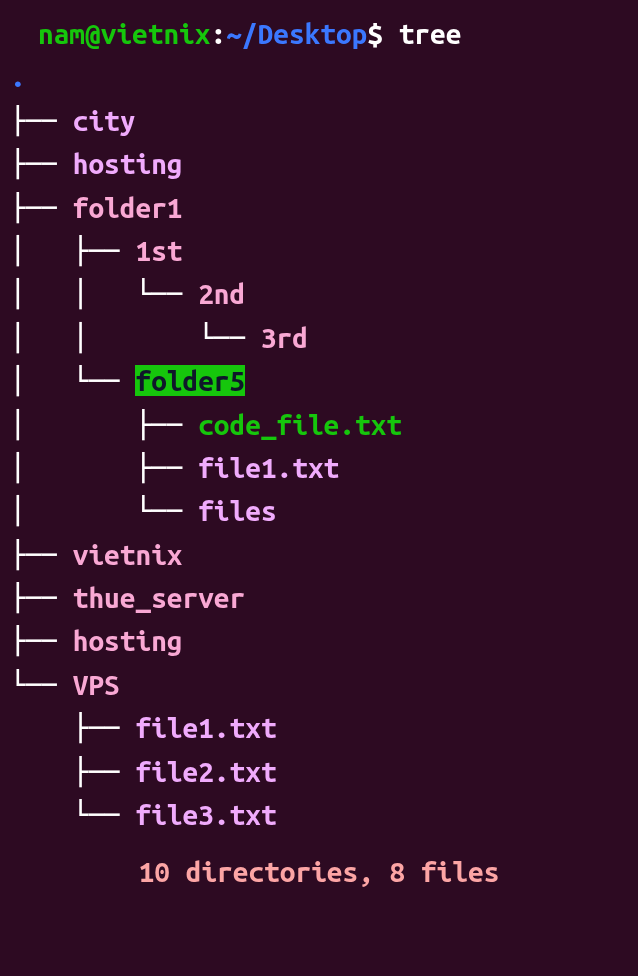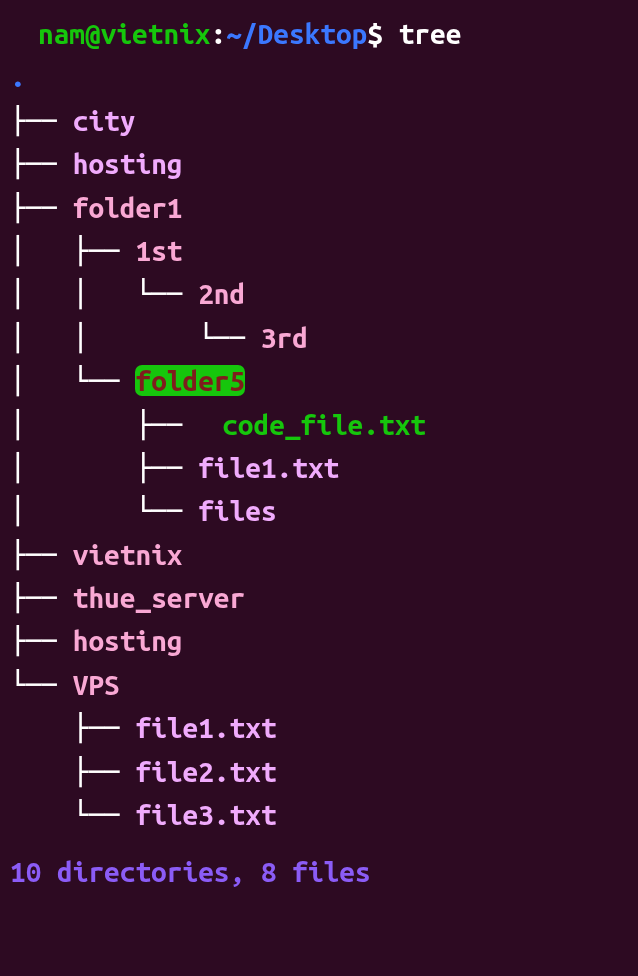--- a/index.html
+++ b/index.html
@@ -45,30 +45,29 @@
       color: #ffffff;
     }
     .file {
       color: #f0abfc;
     }
     .dir {
       color: #f9a8d4;
     }
     .highlighted {
       background-color: #16c60c;
-      color: #7f1d1d;
-      border-radius: 7px;
+      color: #0f172a;
     }
     .green-file {
       color: #16c60c;
-      margin-left: 24px;
     }
     .summary {
-      color: #8b5cf6;
+      color: #fca5a5;
       margin-top: 0.5em;
+      text-align: center;
     }
   </style>
 </head>
 <body>
 
 <div class="prompt-line"><span class="user-host">nam@vietnix</span><span class="white">:</span><span class="path">~/Desktop</span><span class="dollar">$ </span><span class="white">tree</span></div>
 
 <div class="tree-line"><span class="dot">.</span></div>
 
 <div class="tree-line"><span class="branch">├── </span><span class="file">city</span></div>

